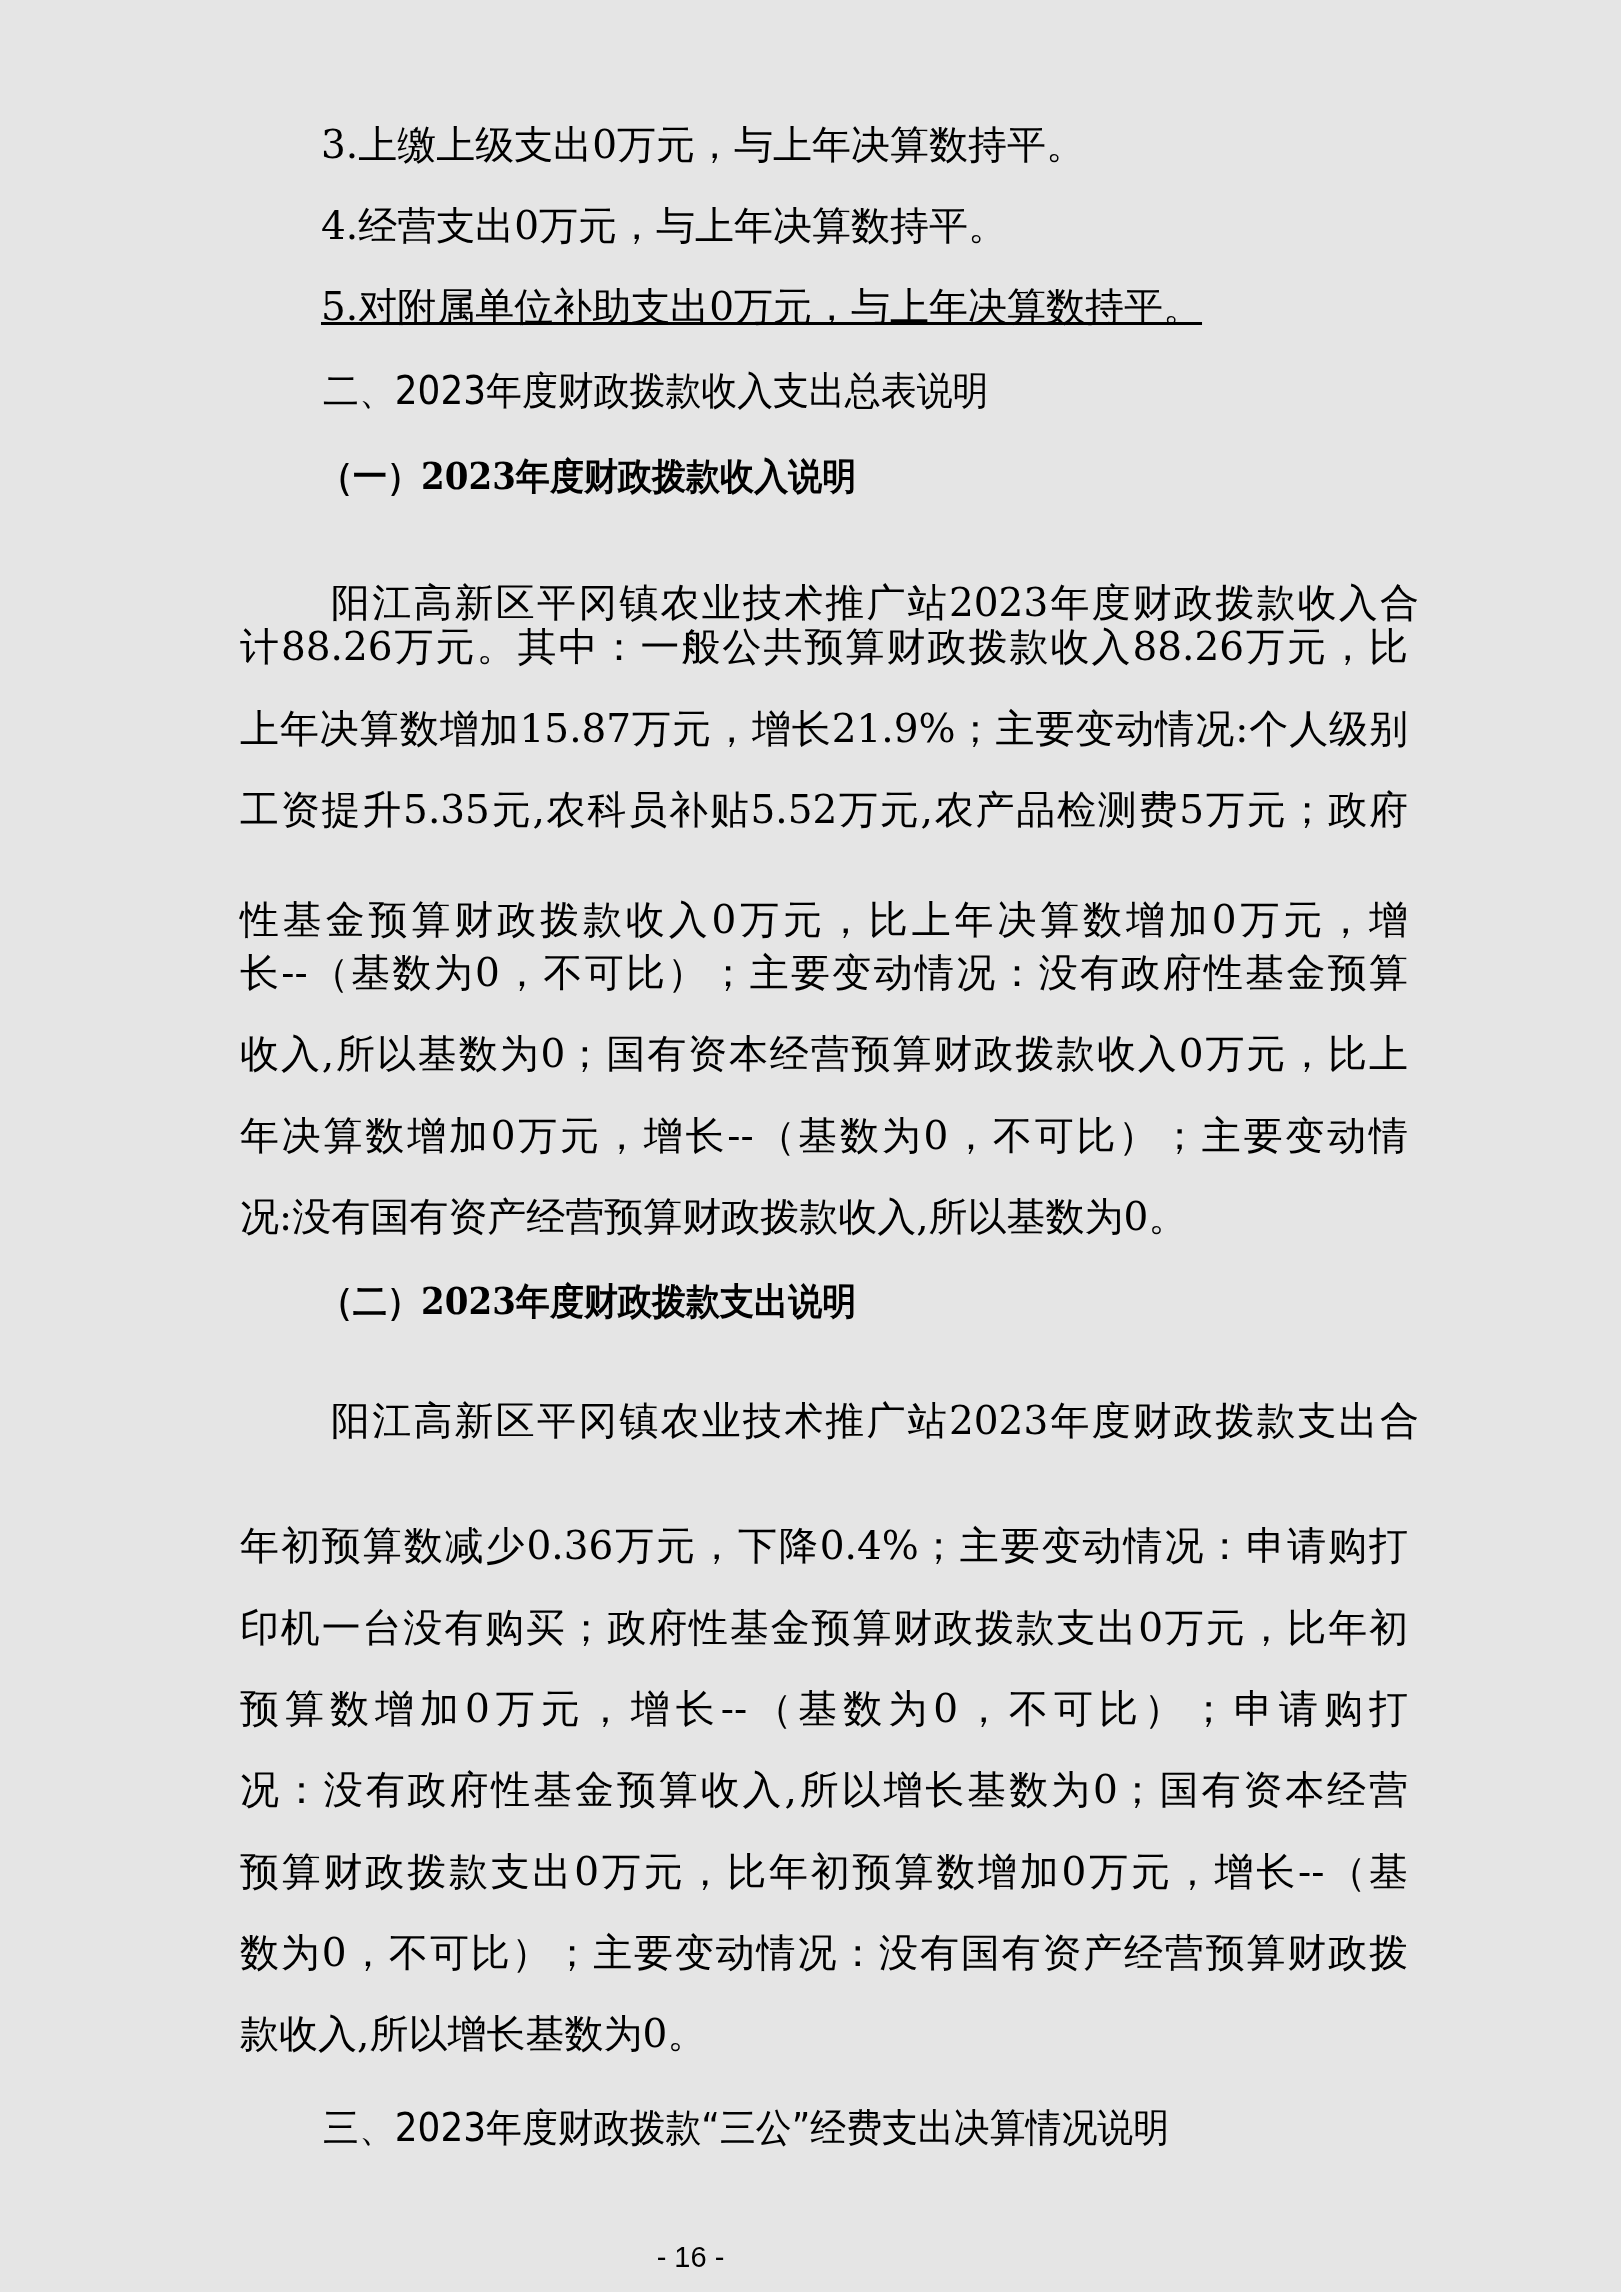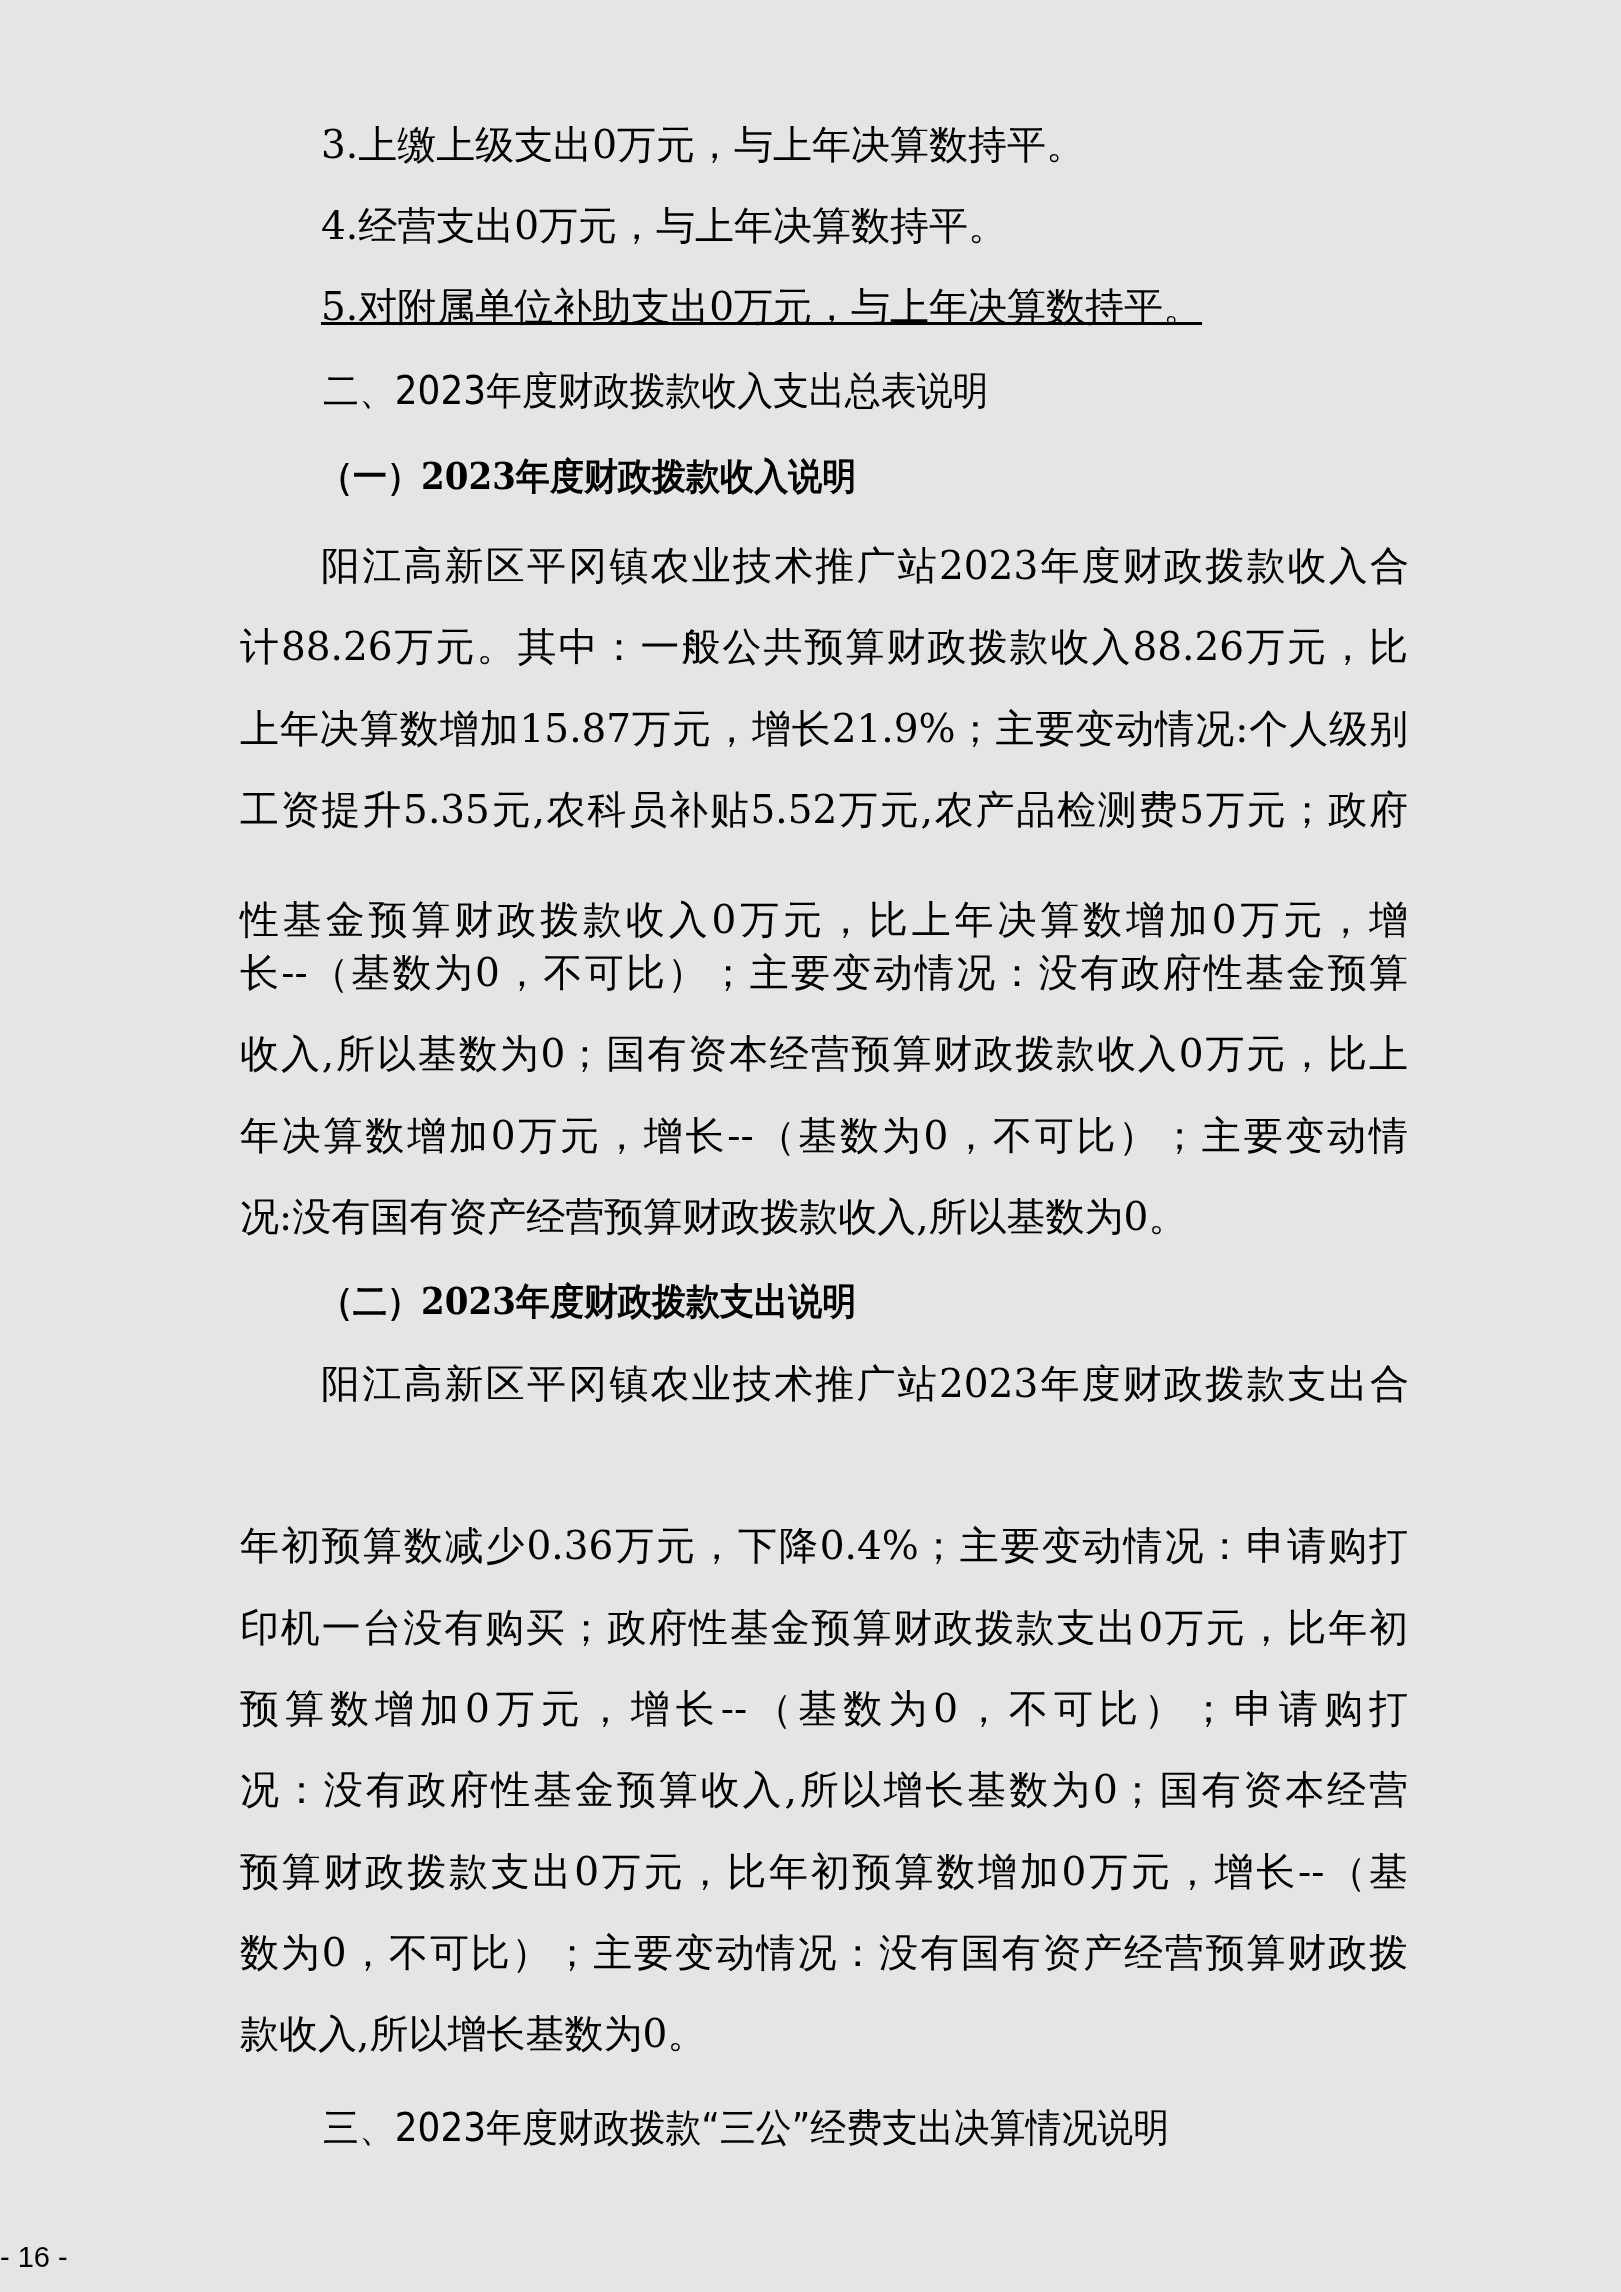--- a/index.html
+++ b/index.html
@@ -32,22 +32,23 @@
       white-space: nowrap;
       text-align: justify;
       text-align-last: justify;
       letter-spacing: 0;
       overflow: visible;
     }
     .line.last {
       text-align-last: left;
     }
     .line.indent {
-      left: 321px;
+      left: 331px;
       width: 1088px;
+      margin-top: 37px;
     }
     .line.item {
       left: 321px;
       width: auto;
       text-align-last: left;
     }
     .heading {
       position: absolute;
       left: 323px;
       font-family: "DejaVu Sans", "Liberation Sans", sans-serif;
@@ -69,20 +70,21 @@
       white-space: nowrap;
       font-weight: bold;
       transform: scaleX(0.92);
       transform-origin: left center;
     }
     .page-number {
       position: absolute;
       left: 0;
       width: 1381px;
       top: 2240px;
+      text-align: center;
       font-family: "Liberation Sans", "DejaVu Sans", sans-serif;
       font-size: 29px;
       line-height: 35px;
     }
   </style>
 </head>
 <body>
 
 <div class="page">
 

